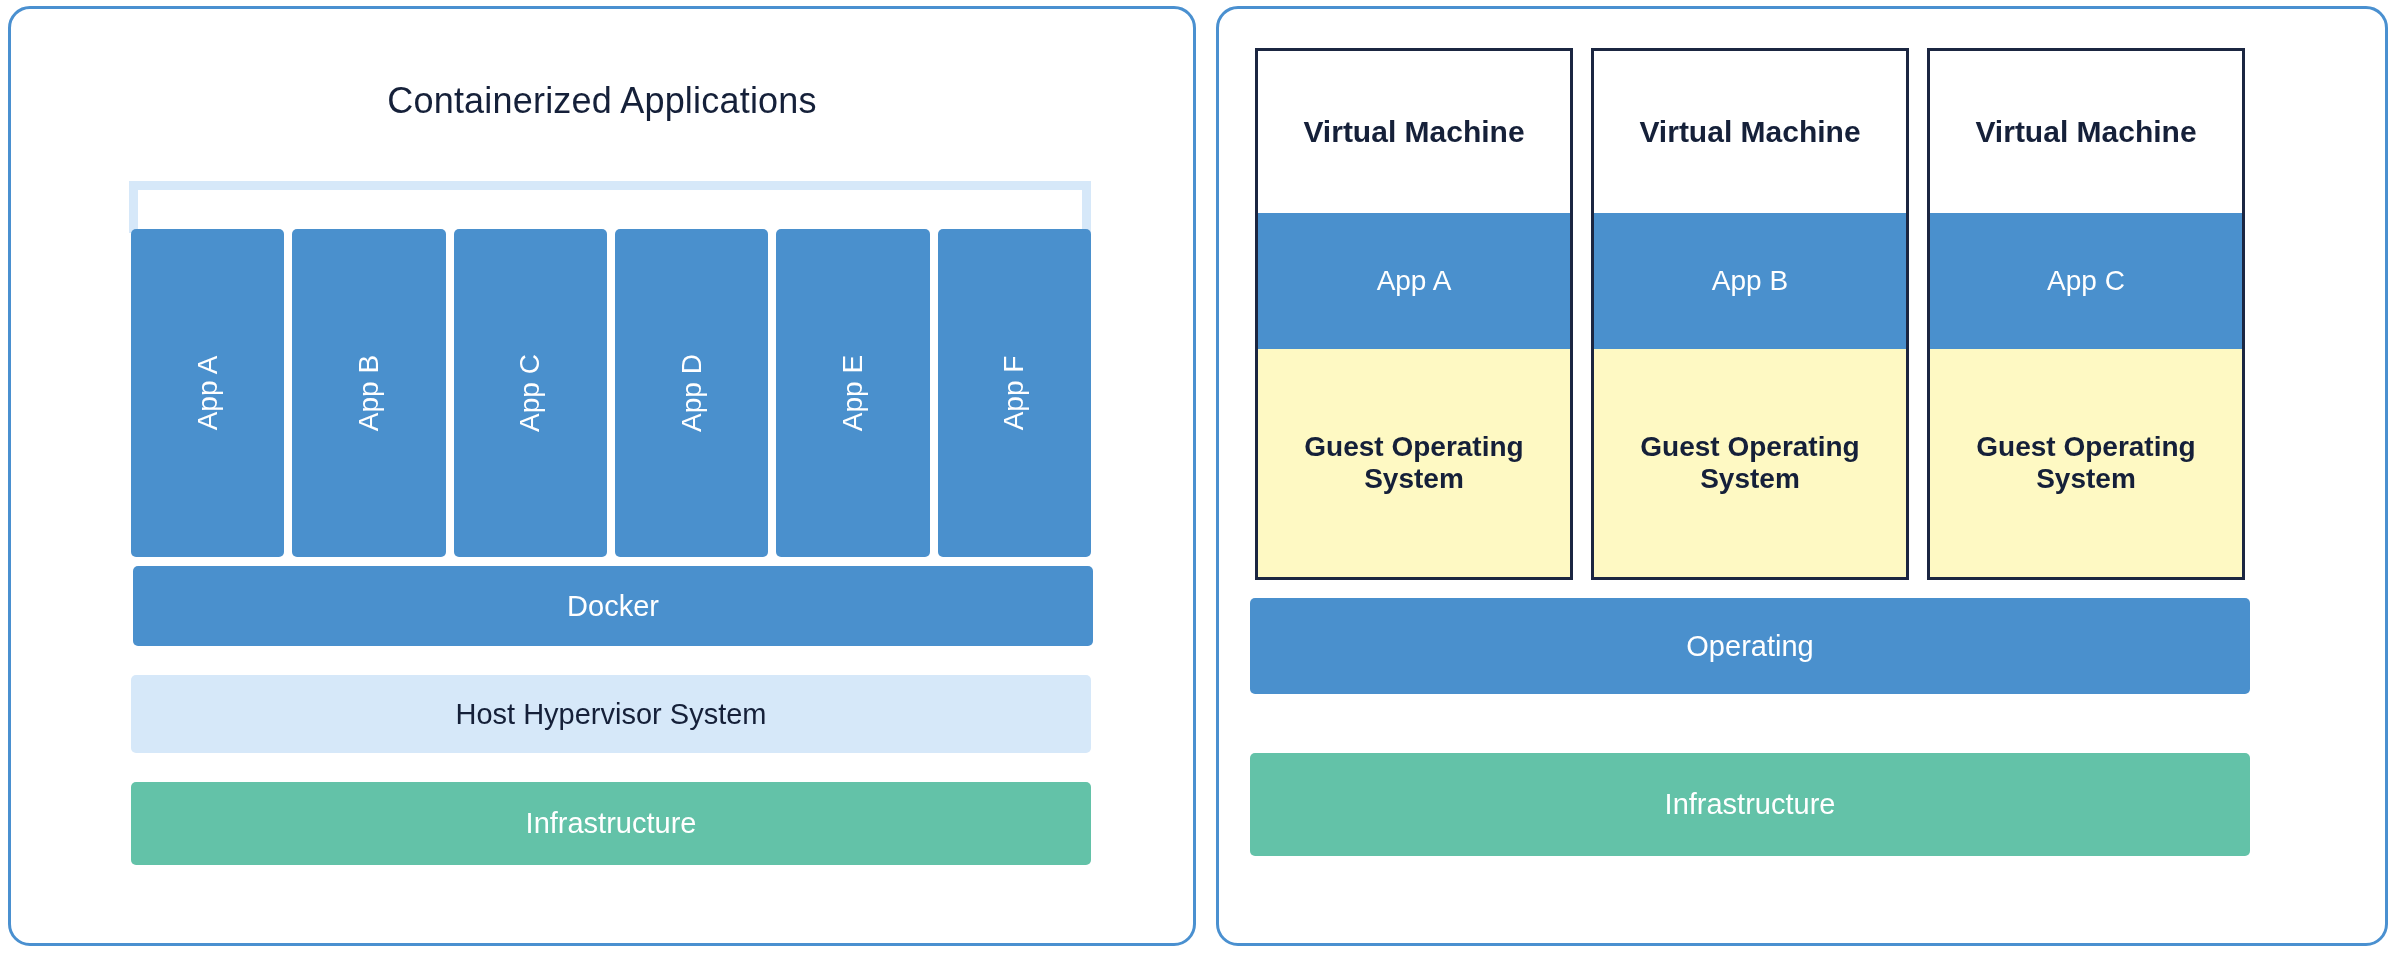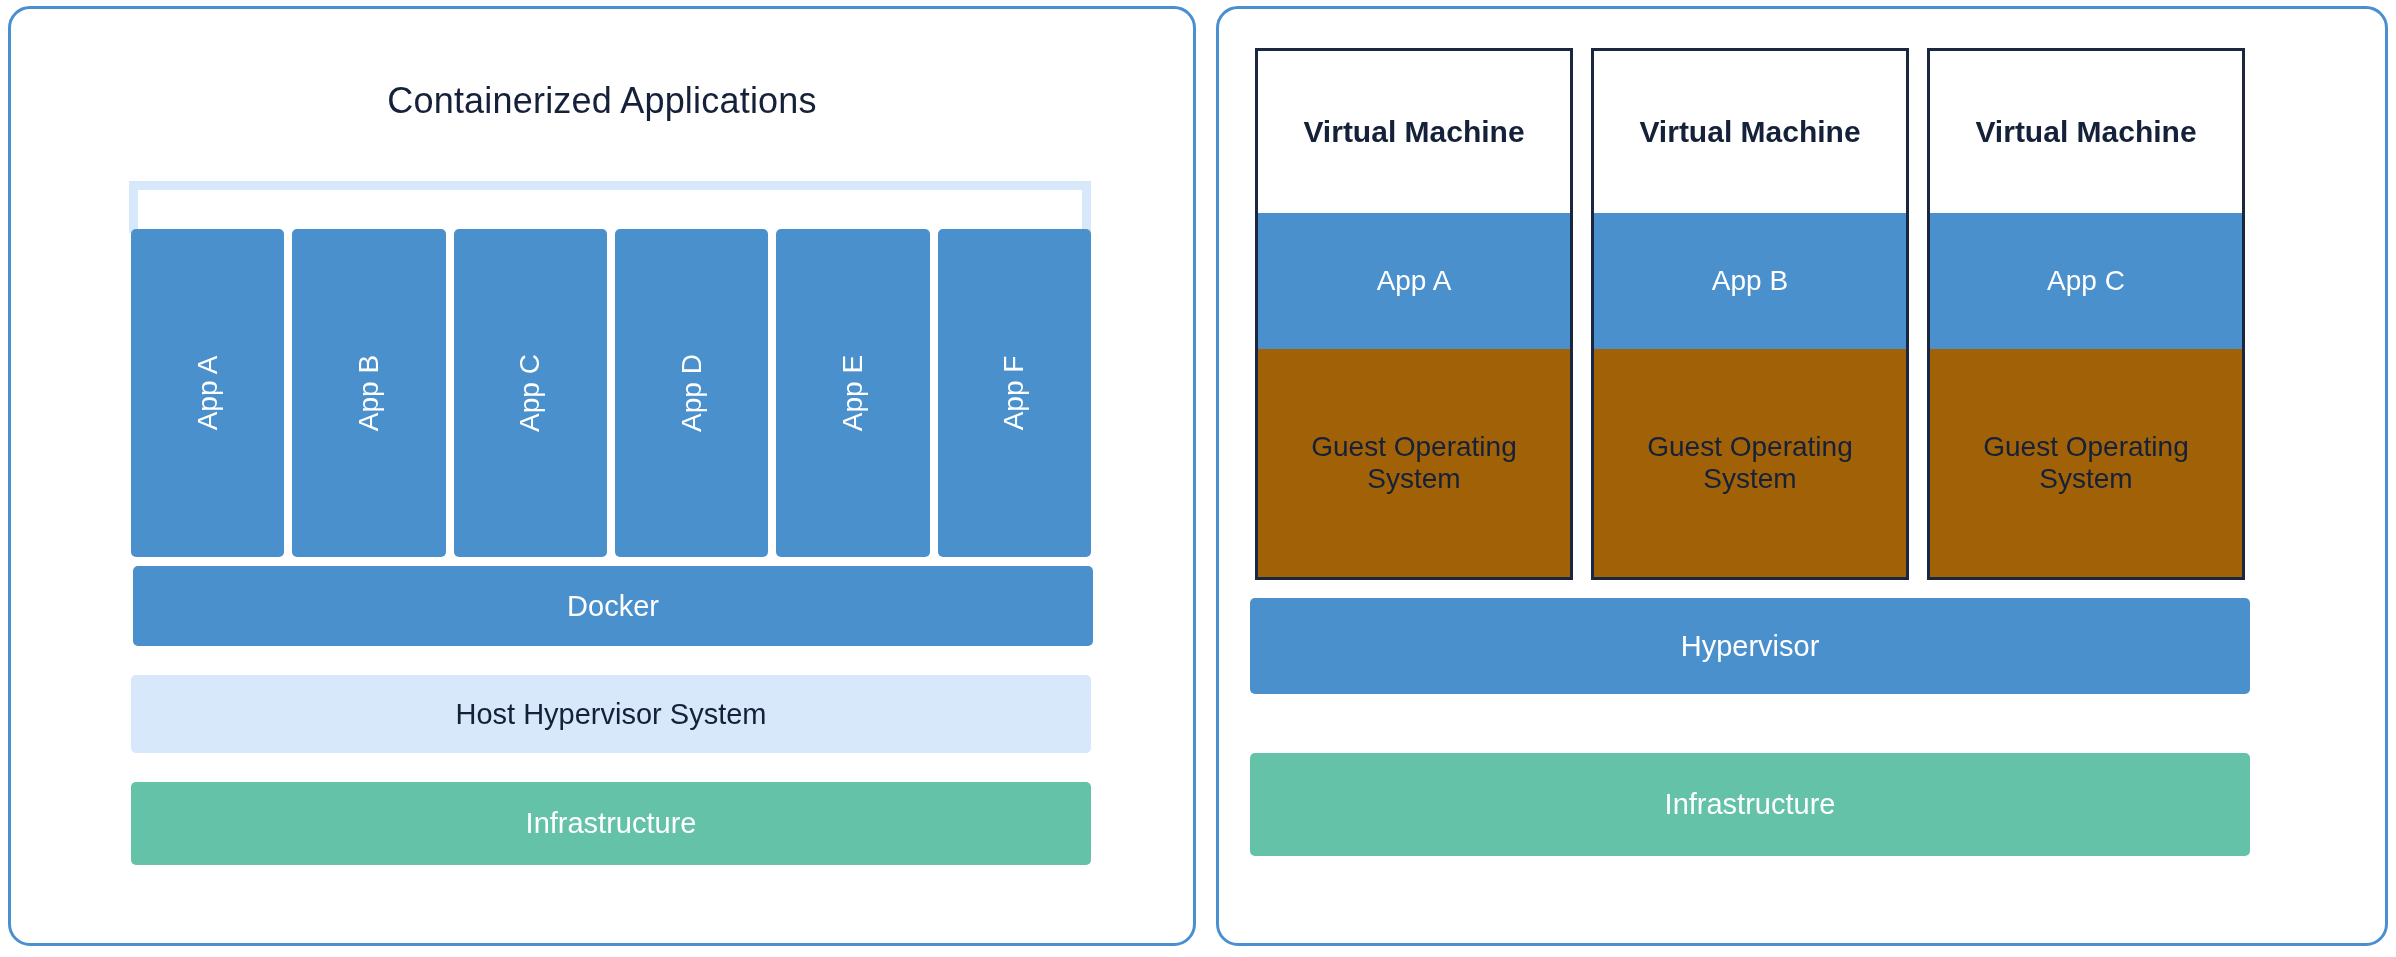--- a/index.html
+++ b/index.html
@@ -151,28 +151,28 @@
     color: #ffffff;
     display: flex;
     align-items: center;
     justify-content: center;
     font-size: 28px;
     font-weight: 400;
     line-height: 1;
   }
   .vm-guest {
     flex: 1 1 auto;
-    background: #a16207;
+    background: #fef9c3;
     color: #152039;
     display: flex;
     align-items: center;
     justify-content: center;
     text-align: center;
     font-size: 28px;
-    font-weight: 400;
+    font-weight: 700;
     line-height: 1.15;
     padding: 0 10px;
     box-sizing: border-box;
   }
 
   .bar-hypervisor {
     left: 1250px; top: 598px; width: 1000px; height: 96px;
     background: #4a90cd; color: #ffffff;
   }
   .bar-infra-right {
@@ -236,17 +236,17 @@
       <div class="vm-guest">Guest Operating System</div>
     </div>
 
     <div class="vm-box">
       <div class="vm-head">Virtual Machine</div>
       <div class="vm-app">App C</div>
       <div class="vm-guest">Guest Operating System</div>
     </div>
   </div>
 
-  <div class="layer-bar bar-hypervisor">Hypervisor</div>
+  <div class="layer-bar bar-hypervisor">Operating</div>
 
   <div class="layer-bar bar-infra-right">Infrastructure</div>
 
 </div>
 
 </body></html>

